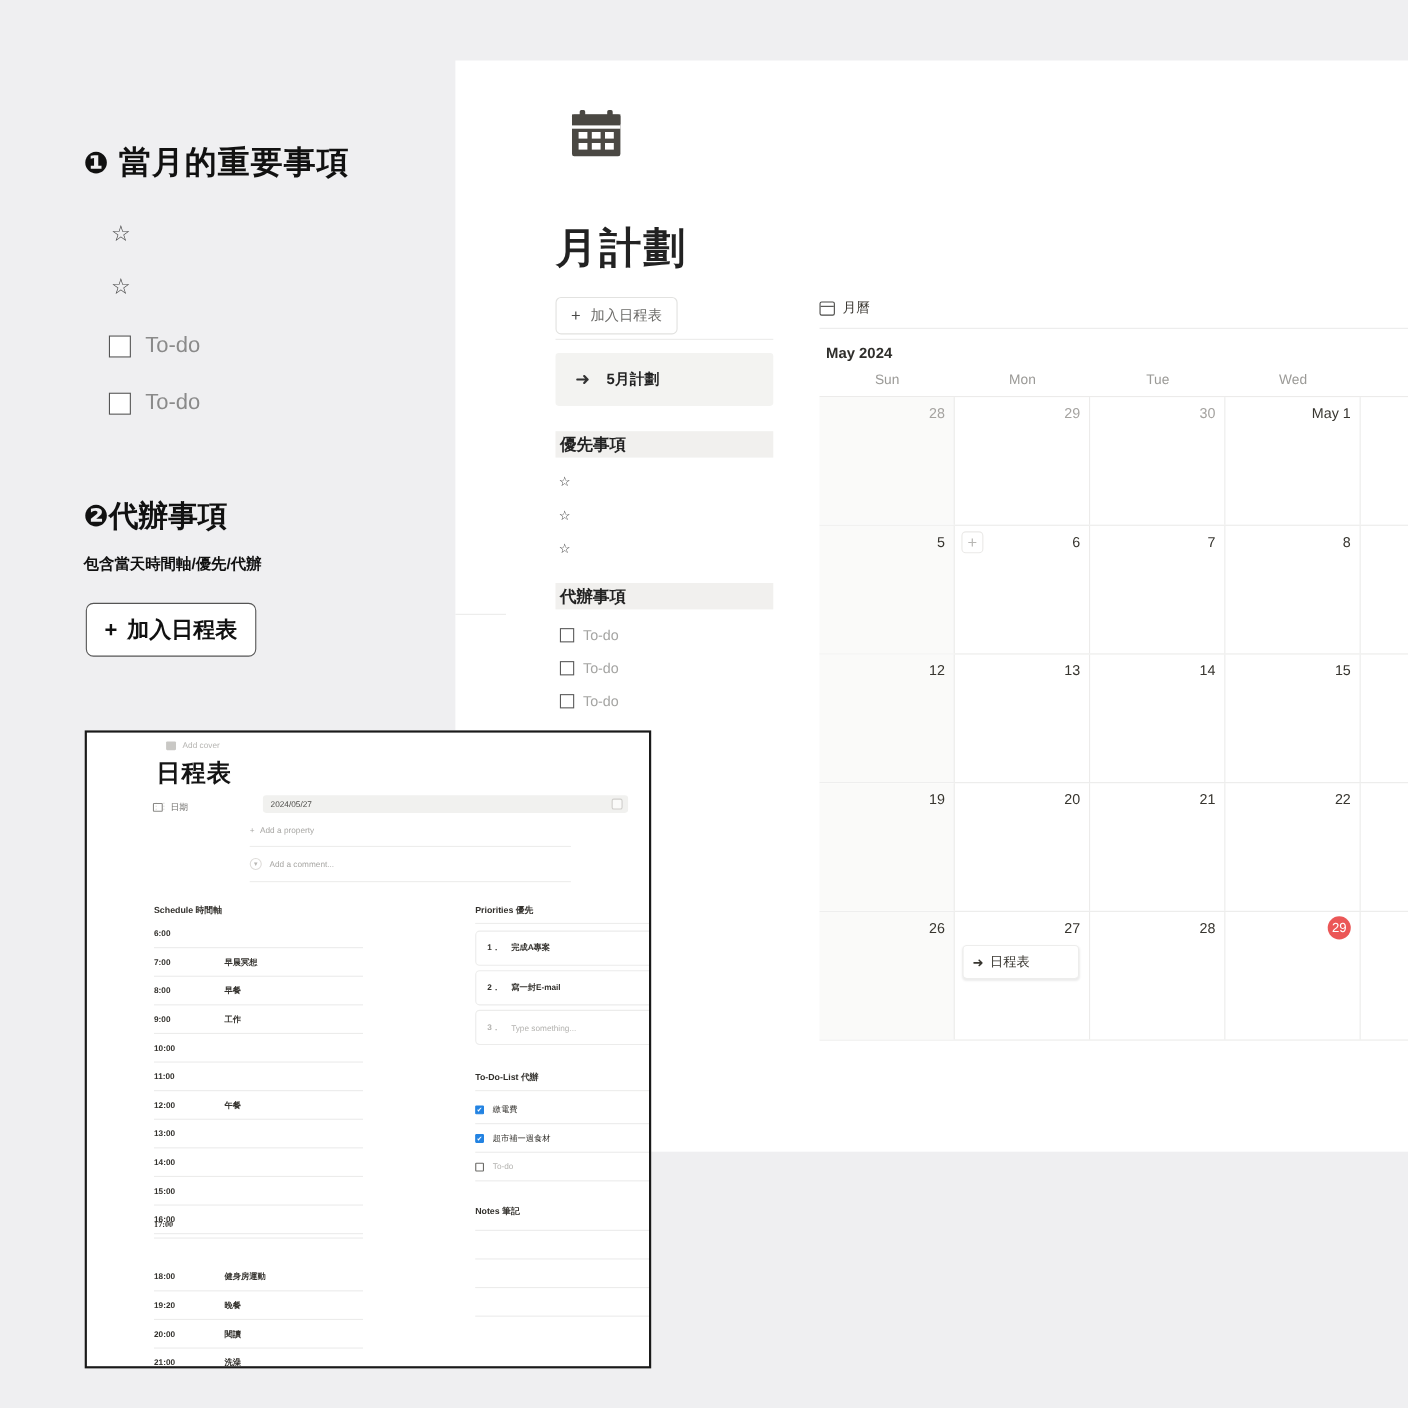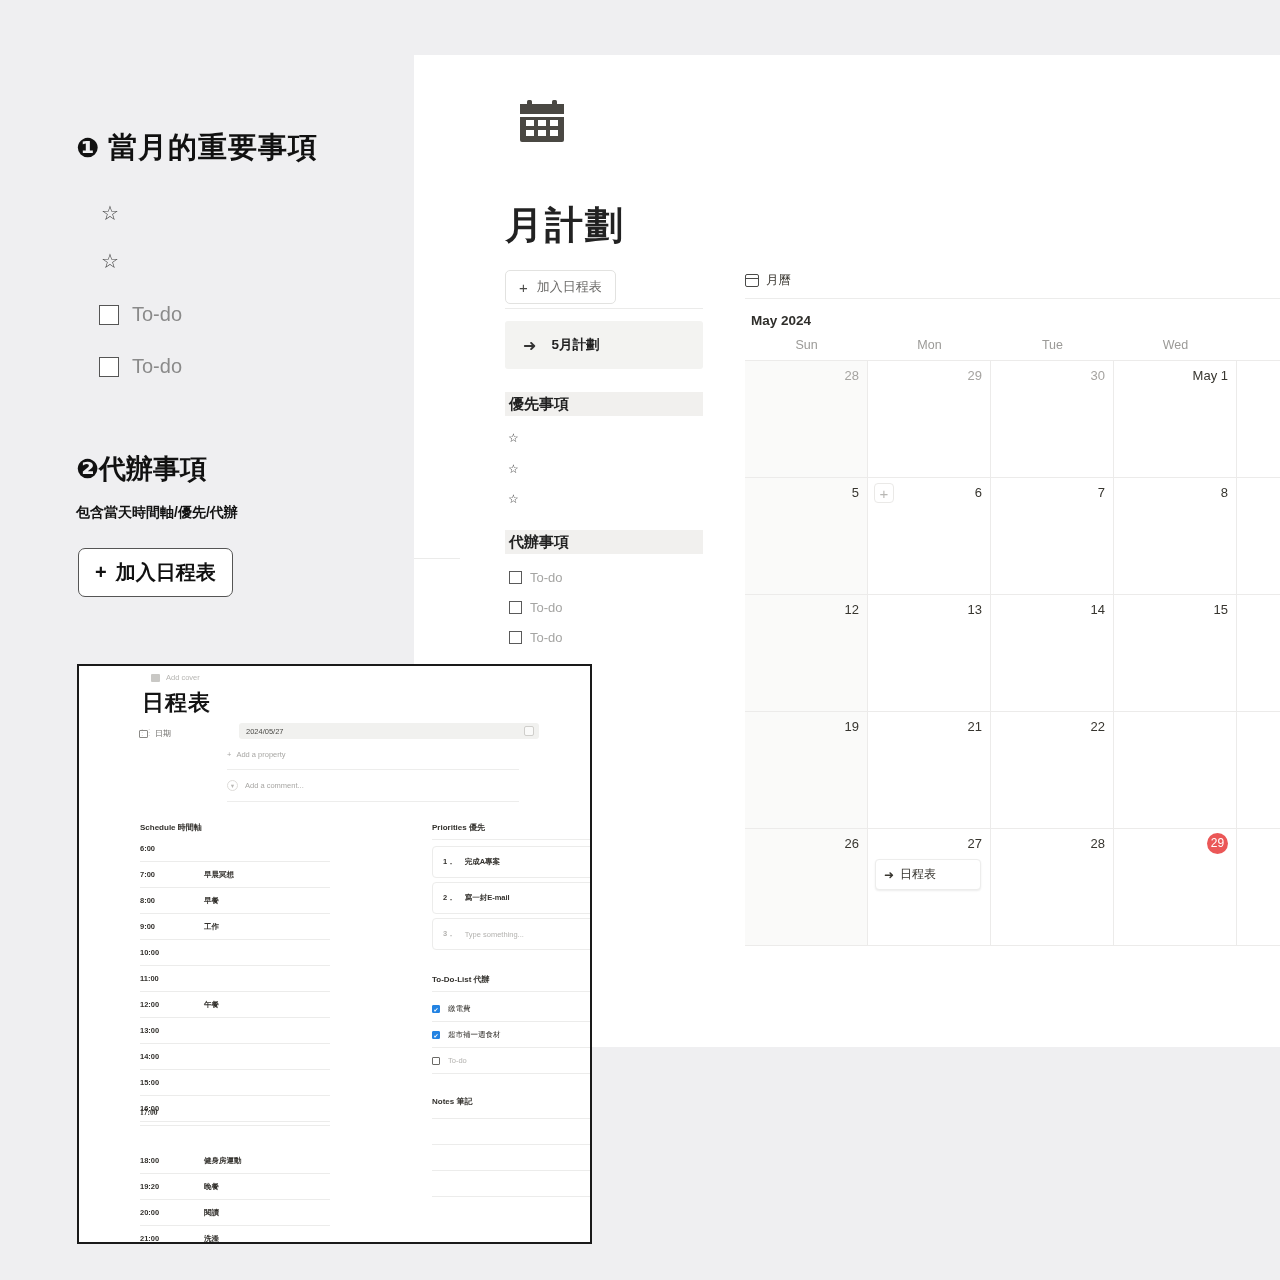--- a/index.html
+++ b/index.html
@@ -192,21 +192,21 @@
   }
   .pp-drag {
     position: absolute; left: 59px; top: 62px;
     font-size: 8px; color: #d0cfcc; letter-spacing: -1px;
   }
   .pp-prop-ico {
     width: 9px; height: 8px; border: 1px solid #8b8a87; border-radius: 1px;
   }
   .pp-date-field {
     position: absolute; left: 160px; top: 57px;
-    width: 300px; height: 16px; background: #f1f1ef; border-radius: 3px;
+    width: 332px; height: 16px; background: #f1f1ef; border-radius: 3px;
     display: flex; align-items: center; justify-content: space-between;
     padding: 0 5px 0 7px;
   }
   .pp-date-field .val { font-size: 7.5px; color: #4b4a47; }
   .pp-date-field .copyico {
     width: 10px; height: 10px; border: 1px solid #cfcecb; border-radius: 2px;
     background: #fafaf9;
   }
   .pp-addprop {
     position: absolute; left: 148px; top: 84px;
@@ -416,20 +416,23 @@
           <div class="cal-cell">
             <div class="cal-daynum">15</div>
           </div>
           <div class="cal-cell"></div>
         </div>
         <div class="cal-row">
           <div class="cal-cell sun-col">
             <div class="cal-daynum">19</div>
           </div>
           <div class="cal-cell">
+            <div class="cal-daynum">20</div>
+          </div>
+          <div class="cal-cell">
             <div class="cal-daynum">21</div>
           </div>
           <div class="cal-cell">
             <div class="cal-daynum">22</div>
           </div>
           <div class="cal-cell"></div>
         </div>
         <div class="cal-row">
           <div class="cal-cell sun-col">
             <div class="cal-daynum">26</div>

